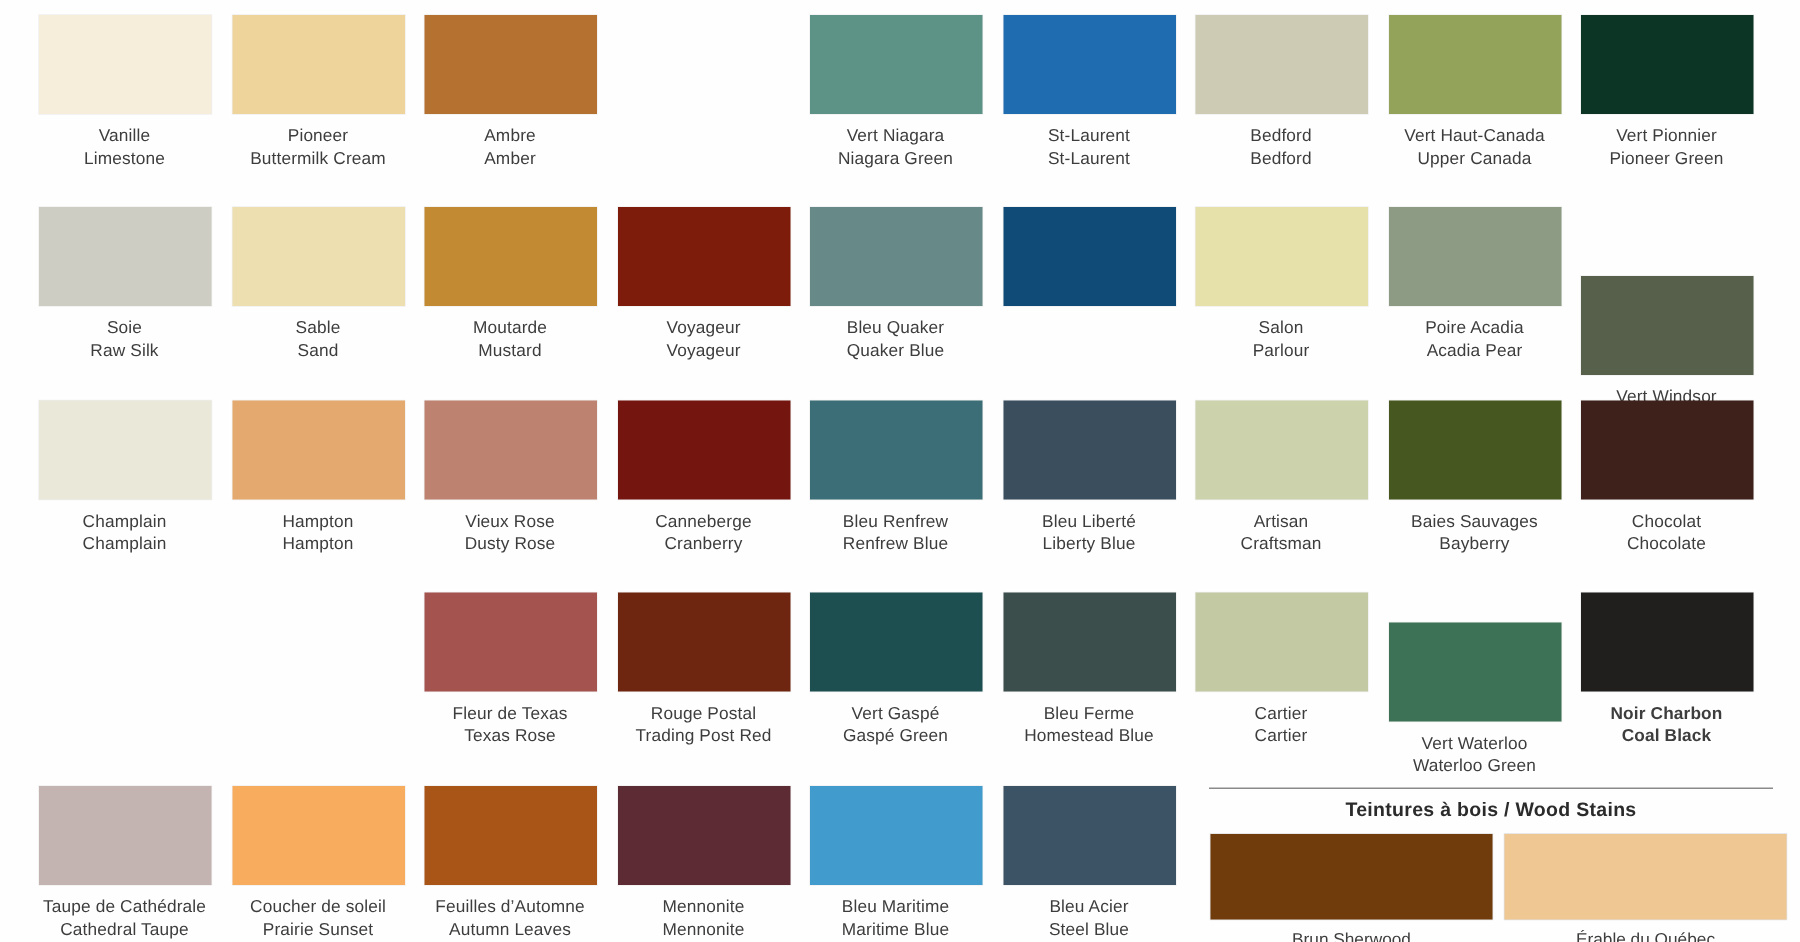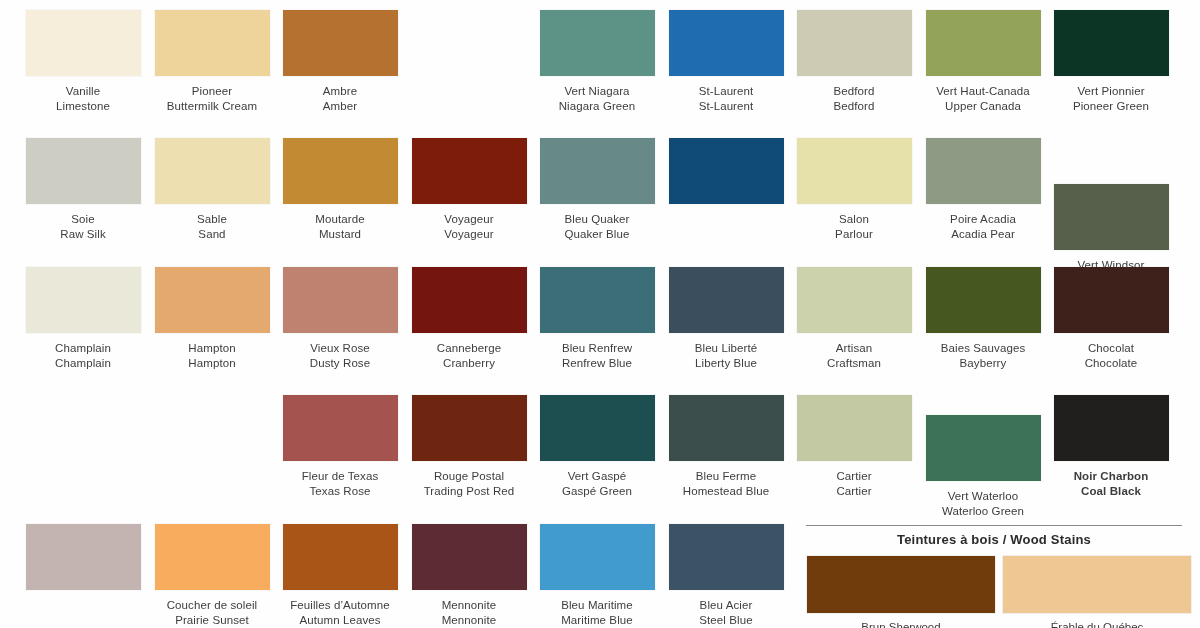--- a/index.html
+++ b/index.html
@@ -325,20 +325,24 @@
       </div>
       <div class="swatch-cell" style="left: 1046px; top: 395px; font-weight: bold;">
         <div class="chip" style="background: rgb(33, 31, 30);"></div>
         <div class="labels">
           <span class="name-fr">Noir Charbon</span>
           <span class="name-en">Coal Black</span>
         </div>
       </div>
       <div class="swatch-cell" style="left: 18px; top: 524px;">
         <div class="chip" style="background: rgb(195, 179, 177);"></div>
+        <div class="labels">
+          <span class="name-fr">Taupe de Cathédrale</span>
+          <span class="name-en">Cathedral Taupe</span>
+        </div>
       </div>
       <div class="swatch-cell" style="left: 147px; top: 524px;">
         <div class="chip" style="background: rgb(248, 172, 93);"></div>
         <div class="labels">
           <span class="name-fr">Coucher de soleil</span>
           <span class="name-en">Prairie Sunset</span>
         </div>
       </div>
       <div class="swatch-cell" style="left: 275px; top: 524px;">
         <div class="chip" style="background: rgb(168, 85, 23);"></div>

